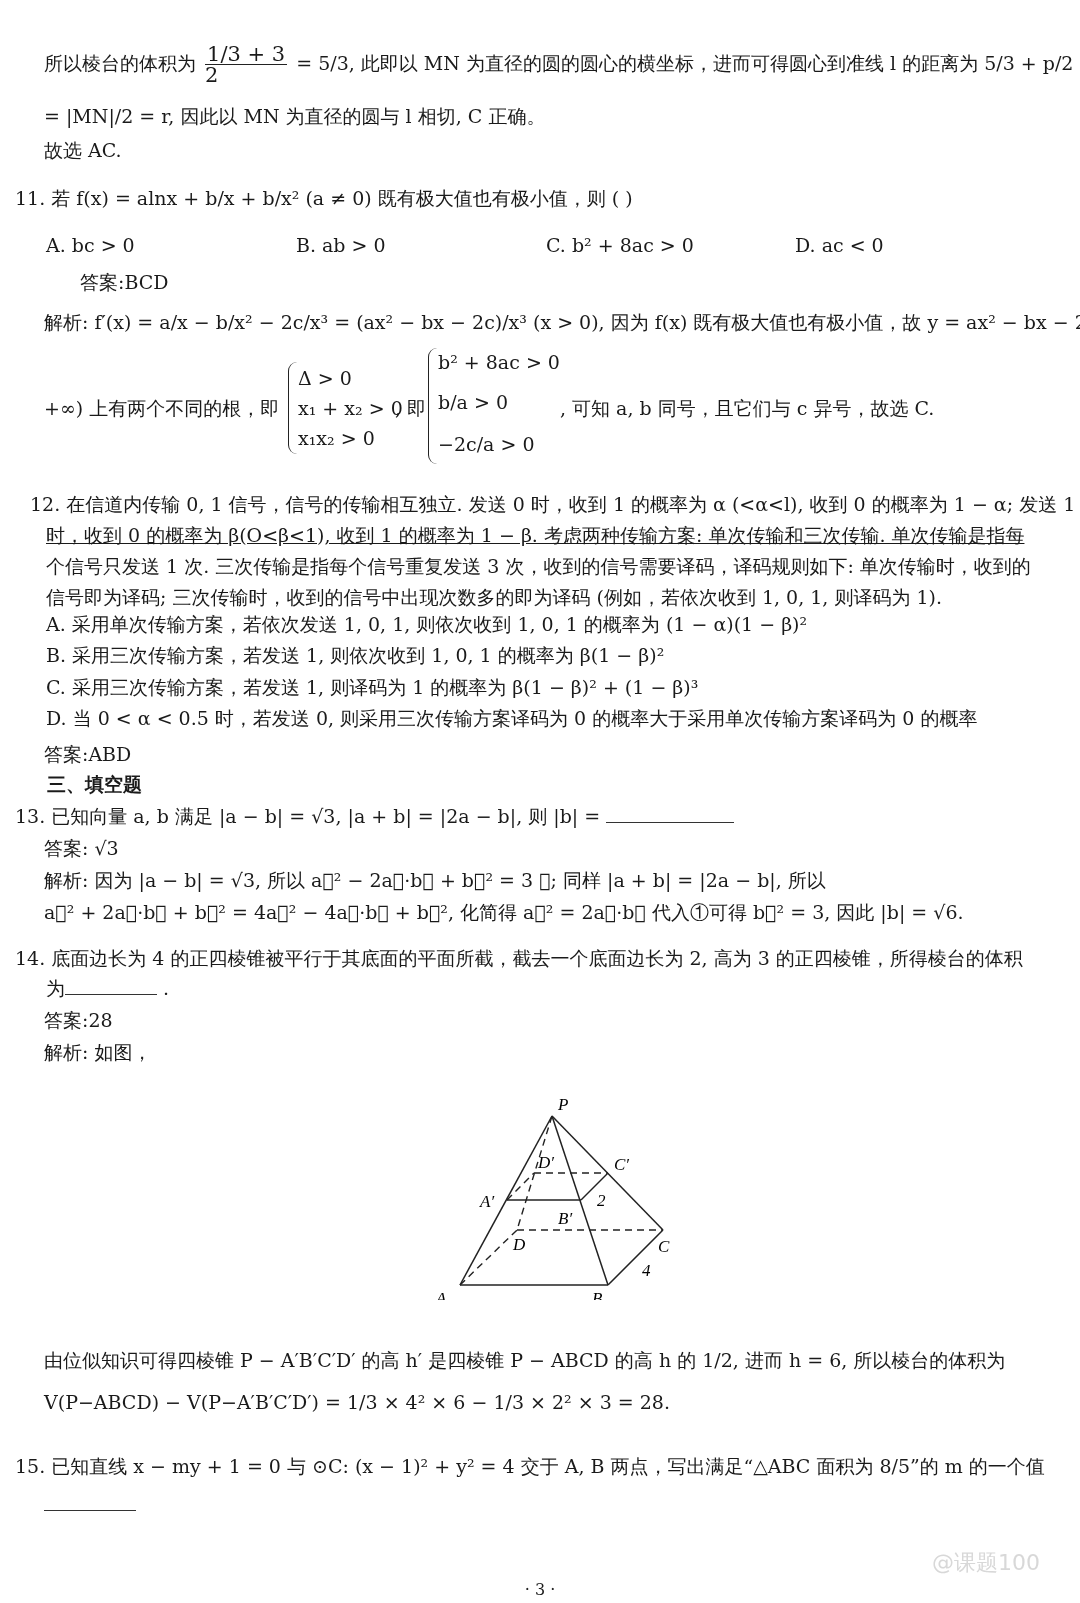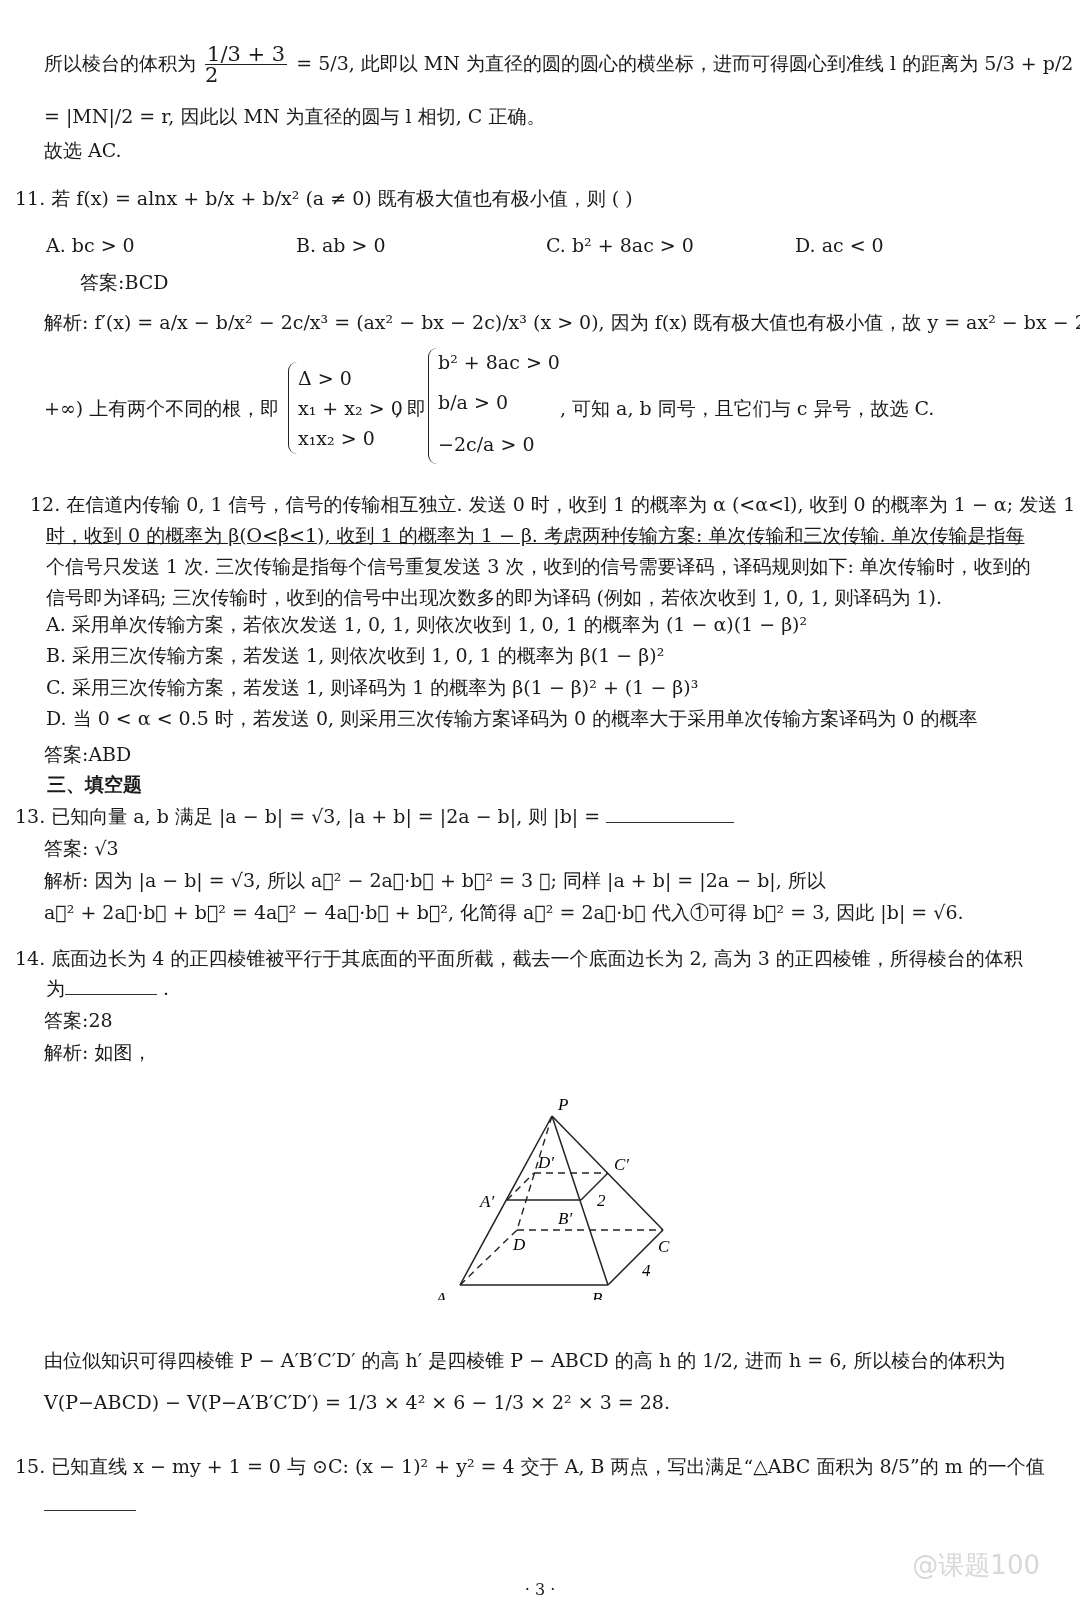--- a/index.html
+++ b/index.html
@@ -4,21 +4,21 @@
 <style>
   html,body{margin:0;padding:0;background:#fff;}
   body{width:1080px;height:1603px;position:relative;overflow:hidden;
        font-family:"DejaVu Serif","Liberation Serif",serif;color:#1a1a1a;font-size:19px;}
   .ln{position:absolute;white-space:nowrap;line-height:24px;}
   .frac{display:inline-flex;flex-direction:column;align-items:flex-start;vertical-align:middle;margin:0 3px;font-size:21px;line-height:20px;}
   .frac .n{border-bottom:1px solid #222;padding:0 2px;}
   .brace{position:absolute;border-left:1.5px solid #222;border-radius:10px 0 0 10px;}
   .blank{display:inline-block;border-bottom:1px solid #333;height:18px;vertical-align:baseline;}
   .bold{font-weight:bold;font-family:"DejaVu Sans","Liberation Sans",sans-serif;}
-  .wm{position:absolute;right:40px;top:1548px;color:#d8d8d8;font-size:26px;font-family:"DejaVu Sans",sans-serif;}
+  .wm{position:absolute;right:40px;top:1548px;color:#d8d8d8;font-size:22px;font-family:"DejaVu Sans",sans-serif;}
   .pg{position:absolute;left:0;width:1080px;text-align:center;top:1580px;font-size:16px;}
   svg text{font-family:"Liberation Serif",serif;font-style:italic;font-size:17px;}
 </style>
 </head>
 <body>
 
 <div class="ln" style="left:44px;top:44px;">
   <span>所以棱台的体积为</span>
   <span class="frac">
       <span class="n">1/3 + 3</span>

